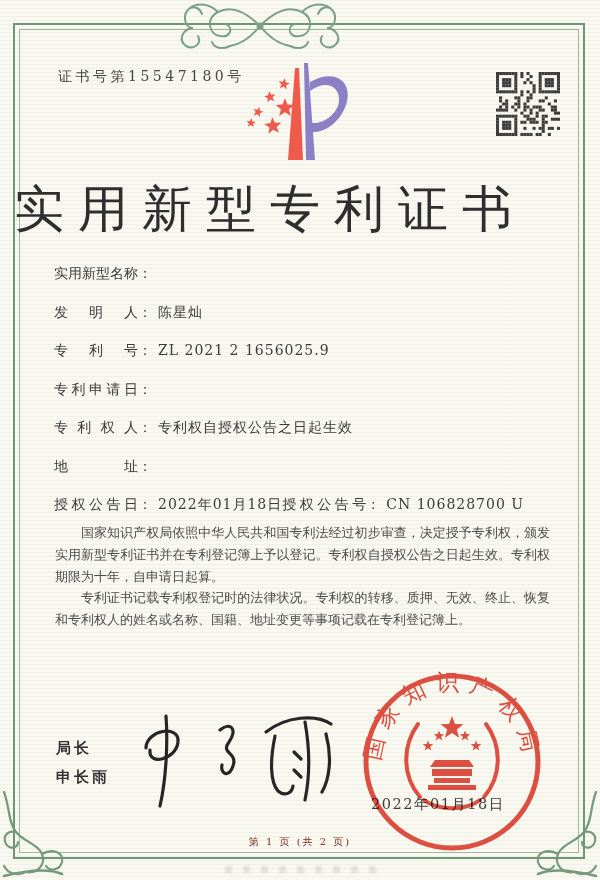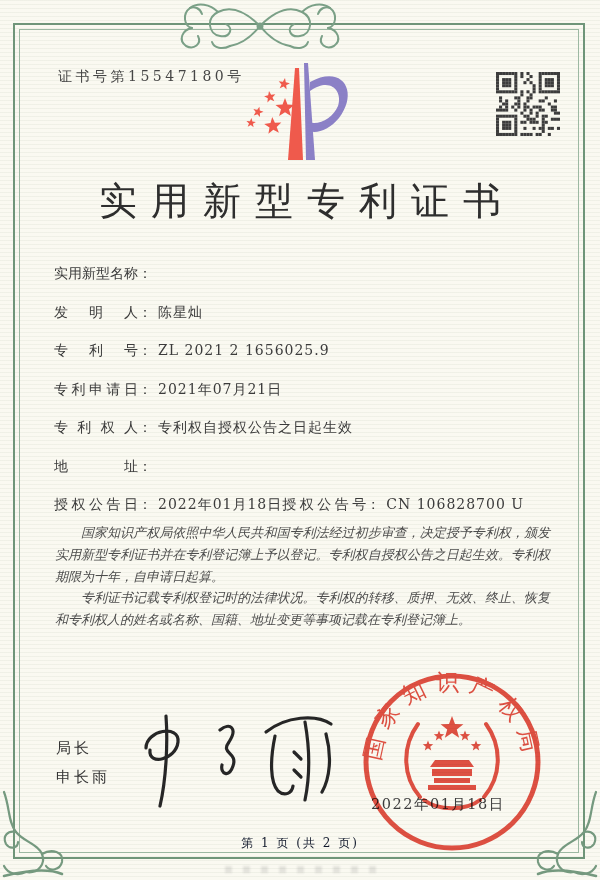--- a/index.html
+++ b/index.html
@@ -27,46 +27,46 @@
   .corner-br{position:absolute;right:0px;bottom:0px;}
   .corner-bl{position:absolute;left:0px;bottom:0px;transform:scaleX(-1);}
   .cert-no{
     position:absolute;left:42px;top:68px;
     font-size:14px;letter-spacing:3.5px;color:#454545;margin-left:16px;
   }
   .logo{position:absolute;left:237px;top:60px;}
   .qr{position:absolute;left:496px;top:72px;}
   .title{
     position:absolute;left:0;top:176px;width:100%;
-    text-align:center;font-size:38px;color:#2e2e2e;
+    font-size:50px;color:#2e2e2e;
     letter-spacing:14px;text-indent:14px;font-weight:500;
   }
   .fields{position:absolute;left:54px;top:264px;right:48px;}
   .field-row{display:flex;align-items:flex-start;margin-bottom:20.5px;
     font-size:14px;color:#3b3b3b;line-height:18px;}
   .flabel{display:inline-block;width:84px;text-align:justify;text-align-last:justify;flex:none;}
   .fcolon{flex:none;margin-right:6px;}
   .fvalue{letter-spacing:1px;}
   .pair2{display:flex;}
   .paras{position:absolute;left:55px;top:522px;right:50px;
     font-size:13px;color:#4c4c4c;line-height:21.8px;
-    text-align:justify;font-style:italic;}
+    text-align:justify;}
   .paras p{margin:0;text-indent:2em;}
   .signer{position:absolute;left:56px;top:734px;font-size:15px;color:#333;
-    letter-spacing:3px;line-height:29px;font-style:normal;font-weight:400;}
+    letter-spacing:3px;line-height:29px;font-style:normal;font-weight:700;}
   .signature{position:absolute;left:128px;top:700px;}
   .seal-date{
     position:absolute;left:371px;top:795px;
     font-size:14.5px;color:#3c3c3c;letter-spacing:1.5px;z-index:2;
   }
   .seal{position:absolute;left:360px;top:670px;z-index:3;
     mix-blend-mode:multiply;opacity:0.88;}
   .footer{
     position:absolute;left:0;top:835px;width:100%;text-align:center;
-    font-size:12px;color:#0f172a;letter-spacing:2px;
+    font-size:10px;color:#7f1d1d;letter-spacing:2px;
   }
   .showthrough{
     position:absolute;left:225px;top:866px;width:160px;height:7px;
     background:repeating-linear-gradient(90deg,
       rgba(110,110,110,0.35) 0 7px, transparent 7px 18px);
     filter:blur(1.2px);opacity:0.45;
   }
 </style>
 </head>
 <body>
@@ -335,21 +335,20 @@
     <span class="fvalue">陈星灿</span>
   </div>
   <div class="field-row">
     <span class="flabel">专利号</span>
       <span class="fcolon">：</span>
     <span class="fvalue">ZL 2021 2 1656025.9</span>
   </div>
   <div class="field-row">
     <span class="flabel">专利申请日</span>
       <span class="fcolon">：</span>
-    <span class="fvalue">2021年07月21日</span>
   </div>
   <div class="field-row">
     <span class="flabel">专利权人</span>
       <span class="fcolon">：</span>
     <span class="fvalue">专利权自授权公告之日起生效</span>
   </div>
   <div class="field-row">
     <span class="flabel">地址</span>
       <span class="fcolon">：</span>
   </div>

